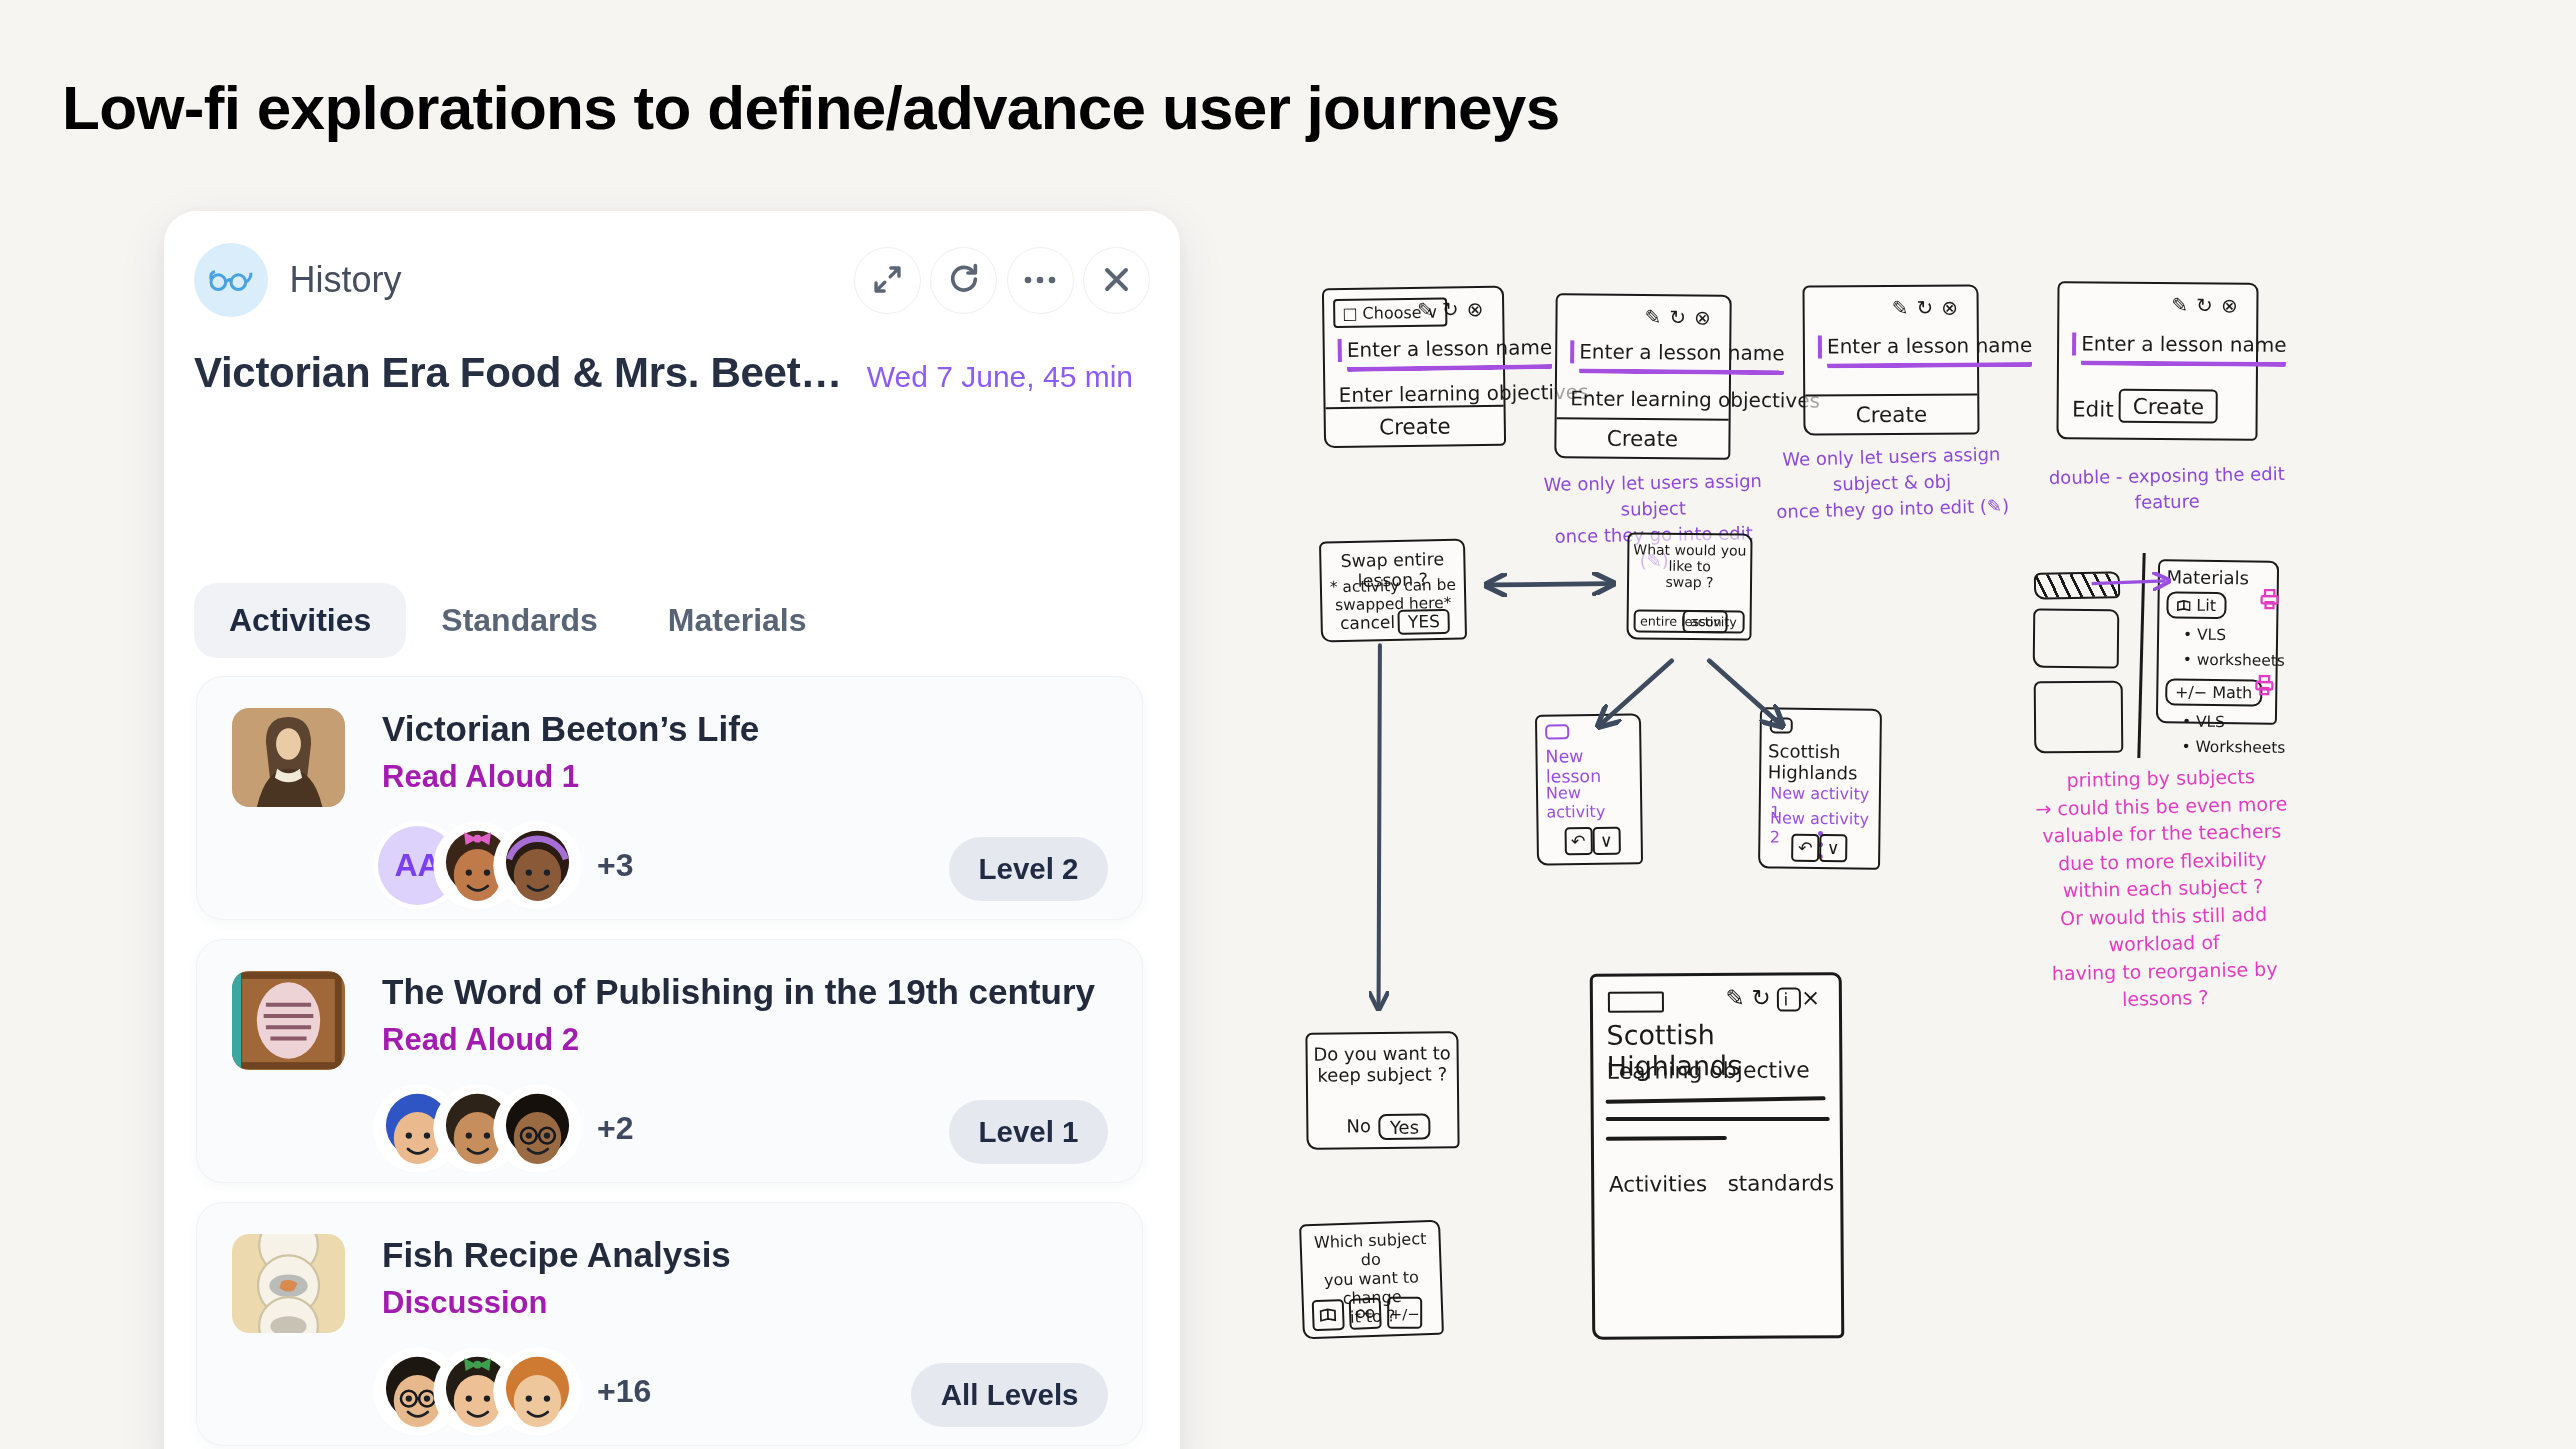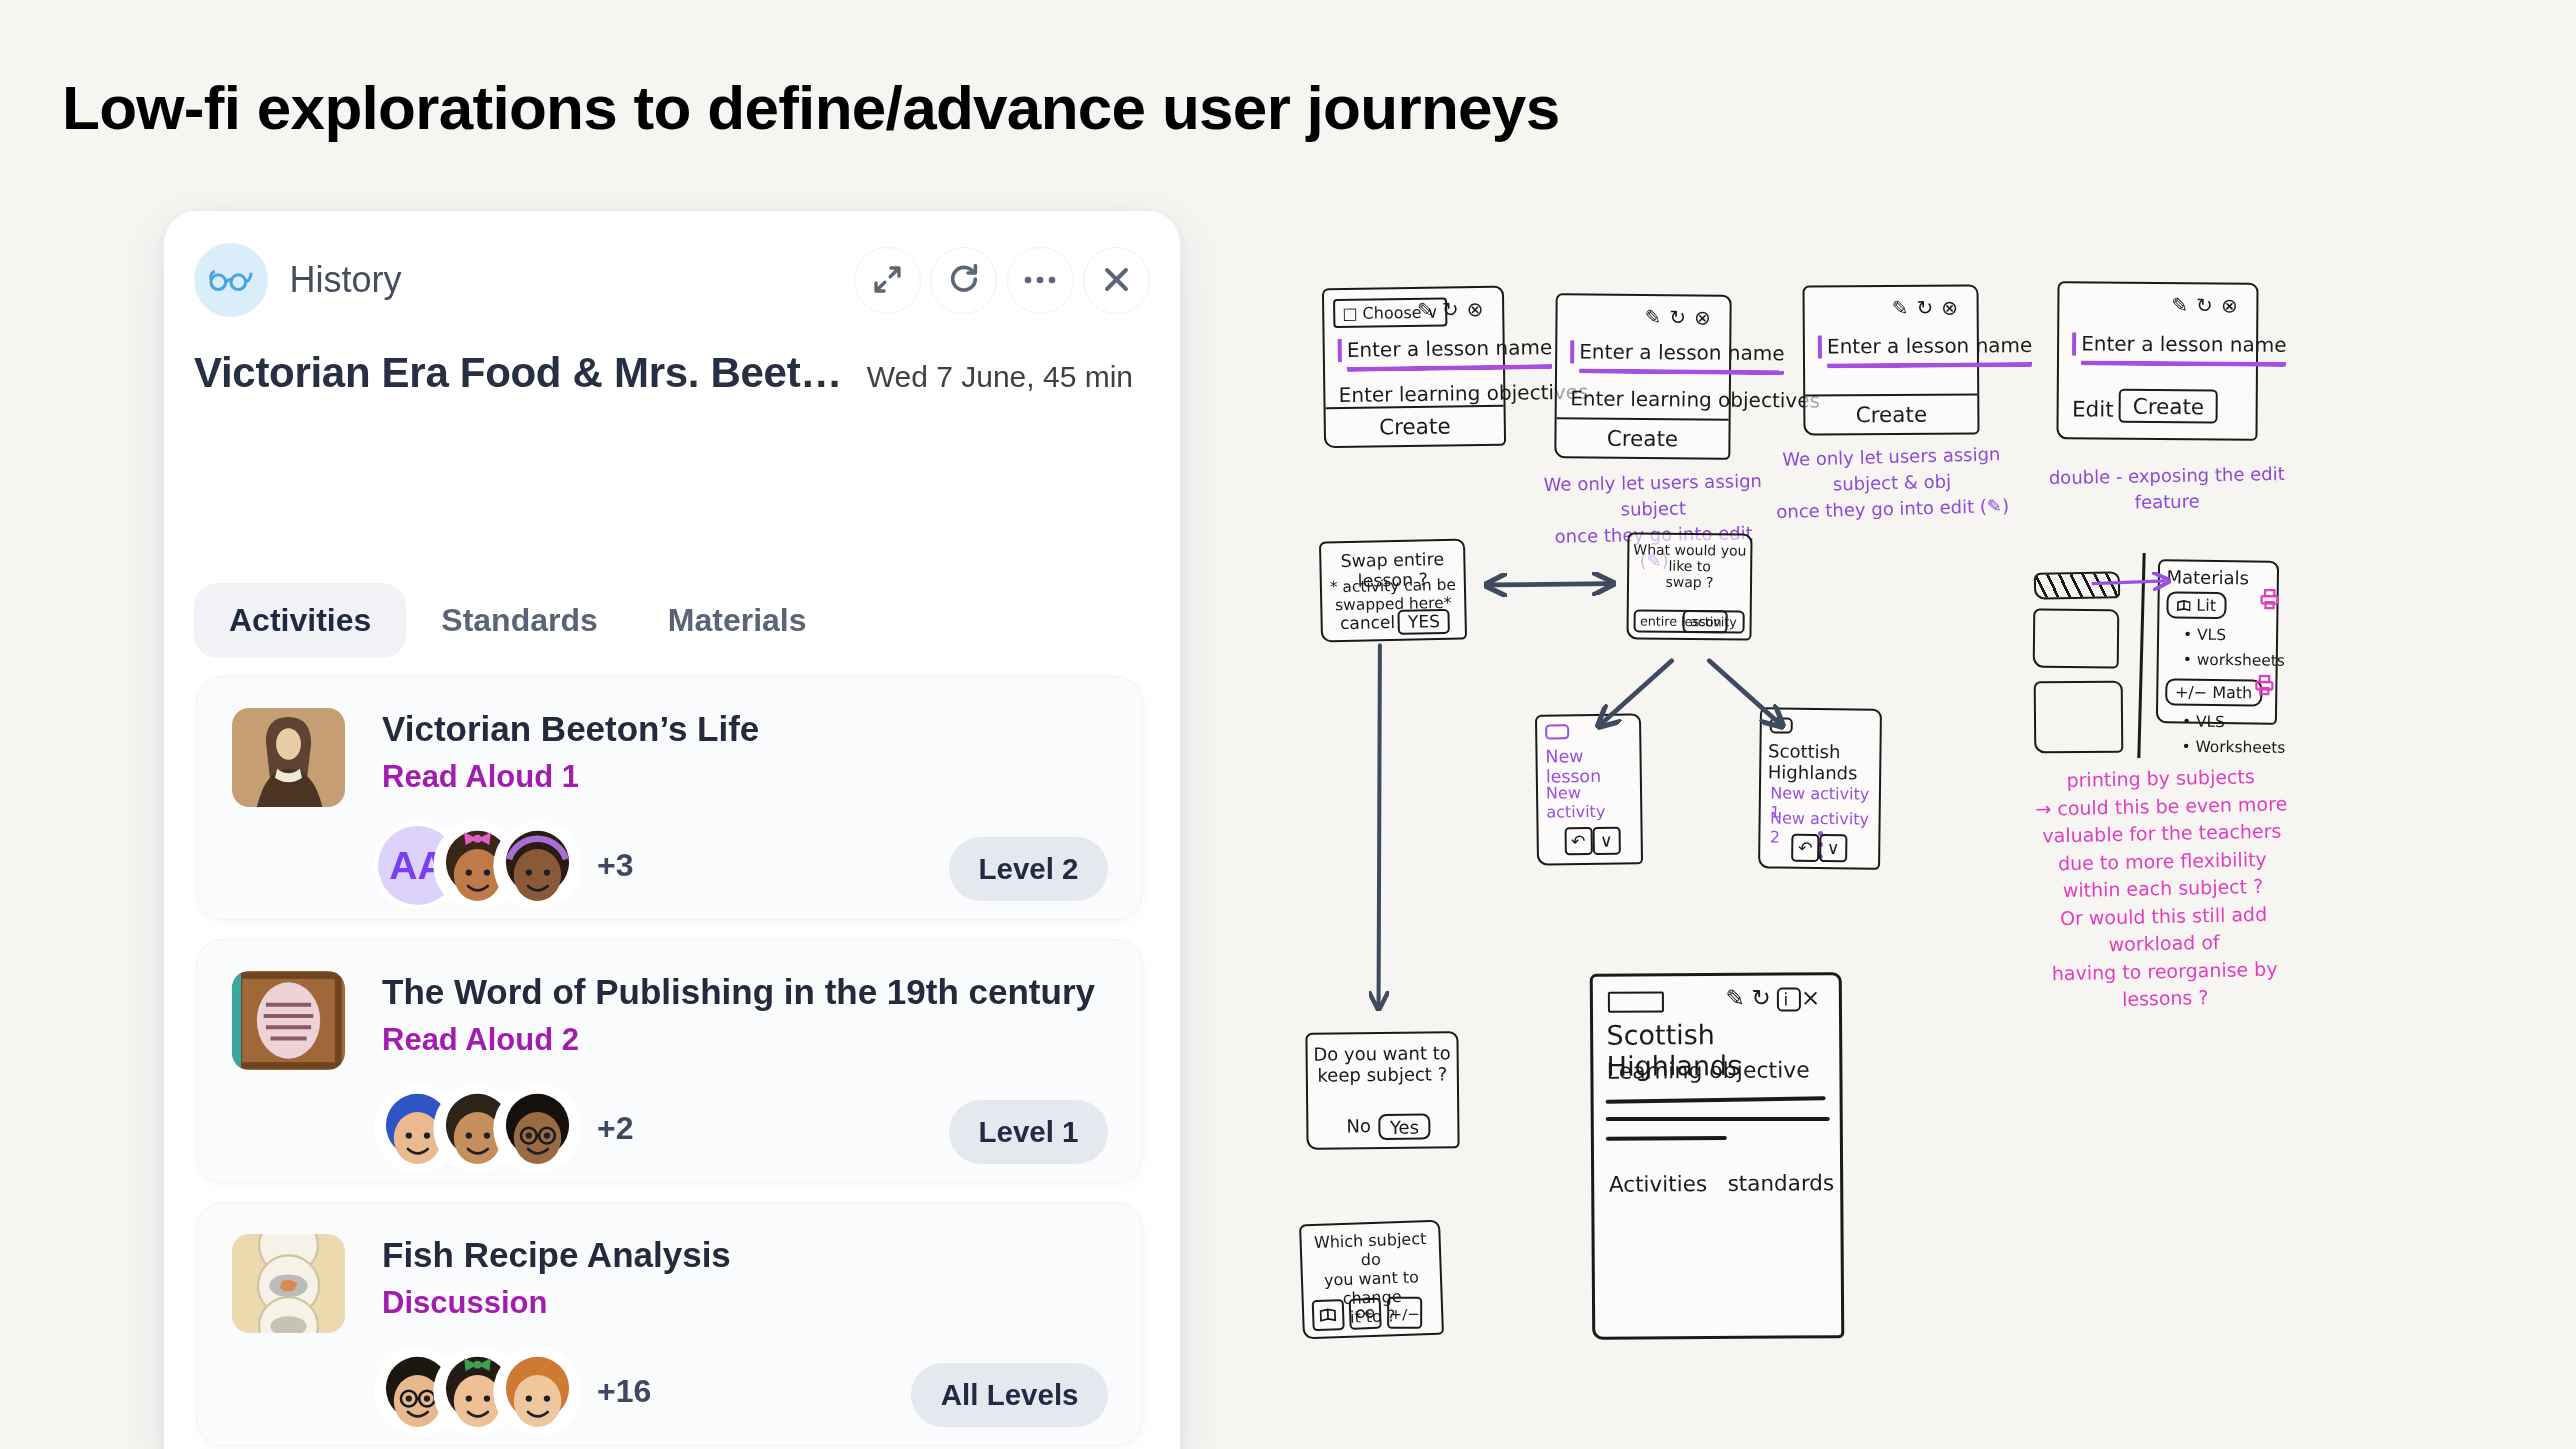--- a/index.html
+++ b/index.html
@@ -14,40 +14,40 @@
   .panel { position:absolute; left:164px; top:211px; width:1016px; height:1275px;
     background:#fff; border-radius:32px; box-shadow:0 16px 47px rgba(40,50,80,.10), 0 2.7px 9.4px rgba(40,50,80,.05); }
   .panel-head { position:absolute; left:30px; top:32px; right:30px; height:74px; display:flex; align-items:center; }
   .app-chip { width:74px; height:74px; border-radius:50%; background:#d9edfa; display:flex; align-items:center; justify-content:center; }
   .app-label { margin-left:21.5px; font-size:36px; font-weight:500; color:#454d5e; }
   .head-actions { margin-left:auto; display:flex; gap:9.4px; }
   .icon-btn { width:67px; height:67px; border-radius:50%; background:#fff; border:1.3px solid #eef0f5;
     display:flex; align-items:center; justify-content:center; color:#5b6576; }
   .title-row { position:absolute; left:30px; right:47px; top:138px; display:flex; align-items:baseline; }
   .lesson-title { font-size:42px; font-weight:700; color:#272f42; letter-spacing:-0.3px; }
-  .lesson-meta { margin-left:auto; font-size:30px; font-weight:500; color:#404040; white-space:nowrap; }
+  .lesson-meta { margin-left:auto; font-size:30px; font-weight:500; color:#8b5cf6; white-space:nowrap; }
   .lesson-desc { position:absolute; left:30px; top:215px; width:899px; font-size:29.5px; line-height:1.14;
     color:#3c4554; font-weight:500; }
   .tabs { position:absolute; left:30px; top:372px; display:flex; align-items:center; }
   .tab { font-size:32px; font-weight:600; color:#5a6477; padding:19px 35px; border-radius:23px; }
   .tab.active { background:#f0f2f5; color:#1f2940; font-weight:700; }
 
   .acts { position:absolute; left:32px; top:465px; width:947px; display:flex; flex-direction:column; gap:19px; }
   .act-card { position:relative; height:244px; background:#fafbfc; border:1.3px solid #f0f2f4; border-radius:27px;
     box-shadow:0 4px 12px rgba(60,70,100,.04); }
   .act-thumb { position:absolute; left:35px; top:31px; width:113px; height:99px; border-radius:17.4px; overflow:hidden; }
   .act-thumb svg { width:100%; height:100%; display:block; }
   .act-title { position:absolute; left:185px; top:32px; font-size:35px; font-weight:700; color:#222a3c; }
   .act-sub { position:absolute; left:185px; top:82px; font-size:31px; font-weight:700; color:#a21caf; }
   .av-row { position:absolute; left:181px; top:148px; height:81px; display:flex; align-items:center; }
   .av { width:79px; height:79px; border-radius:50%; overflow:hidden; background:#fff;
     box-shadow:0 0 0 4.7px #fff, 0 2px 5.4px rgba(0,0,0,.10); margin-right:-19px; position:relative;
     display:flex; align-items:center; justify-content:center; }
   .av svg { width:100%; height:100%; display:block; }
-  .av-init { font-size:39px; font-weight:700; }
+  .av-init { font-size:32px; font-weight:700; }
   .more-count { margin-left:39px; font-size:32px; font-weight:600; color:#3e4960; }
   .level-pill { position:absolute; right:34px; top:160px; background:#e5e8ef; border-radius:670px;
     padding:14.8px 29.5px; font-size:29.5px; font-weight:700; color:#212c44; }
 
   
   .sk, .sk-box { color:#1a1a1a; font-family:"DejaVu Sans", sans-serif; }
   .sk { position:absolute; border:2.7px solid #1a1a1a; background:rgba(255,255,255,.6);
     border-radius:6.7px 9.4px 5.4px 10.7px; }
   .sk-note { position:absolute; color:#8d49d8; font-size:18px; line-height:1.45; text-align:center;
     white-space:pre-line; font-family:"DejaVu Sans", sans-serif; }

